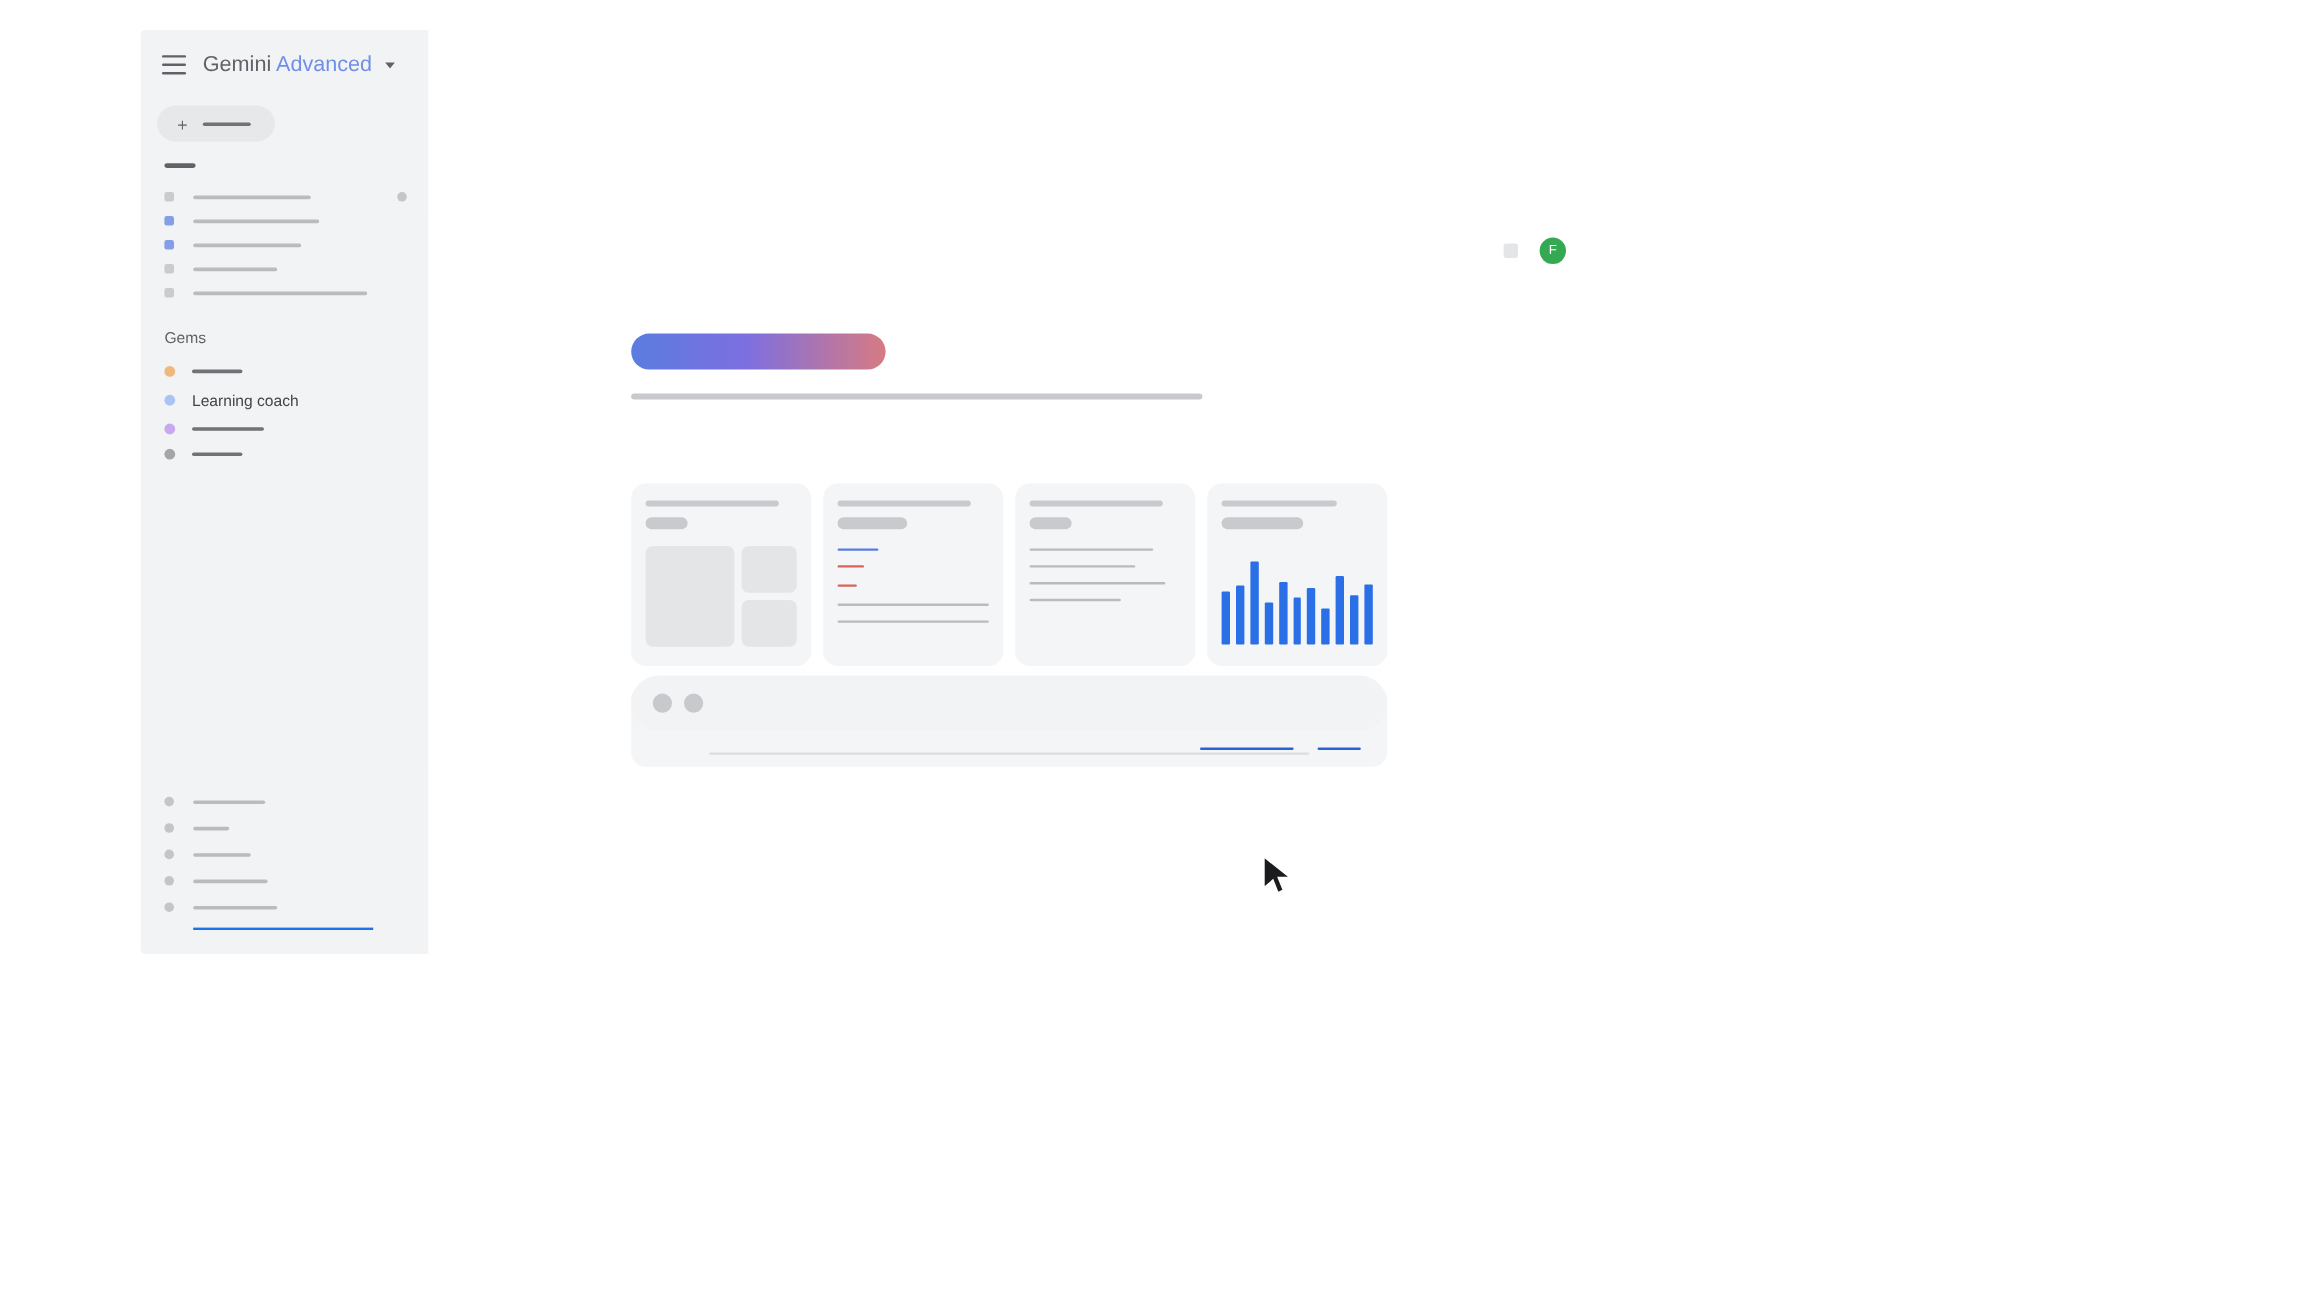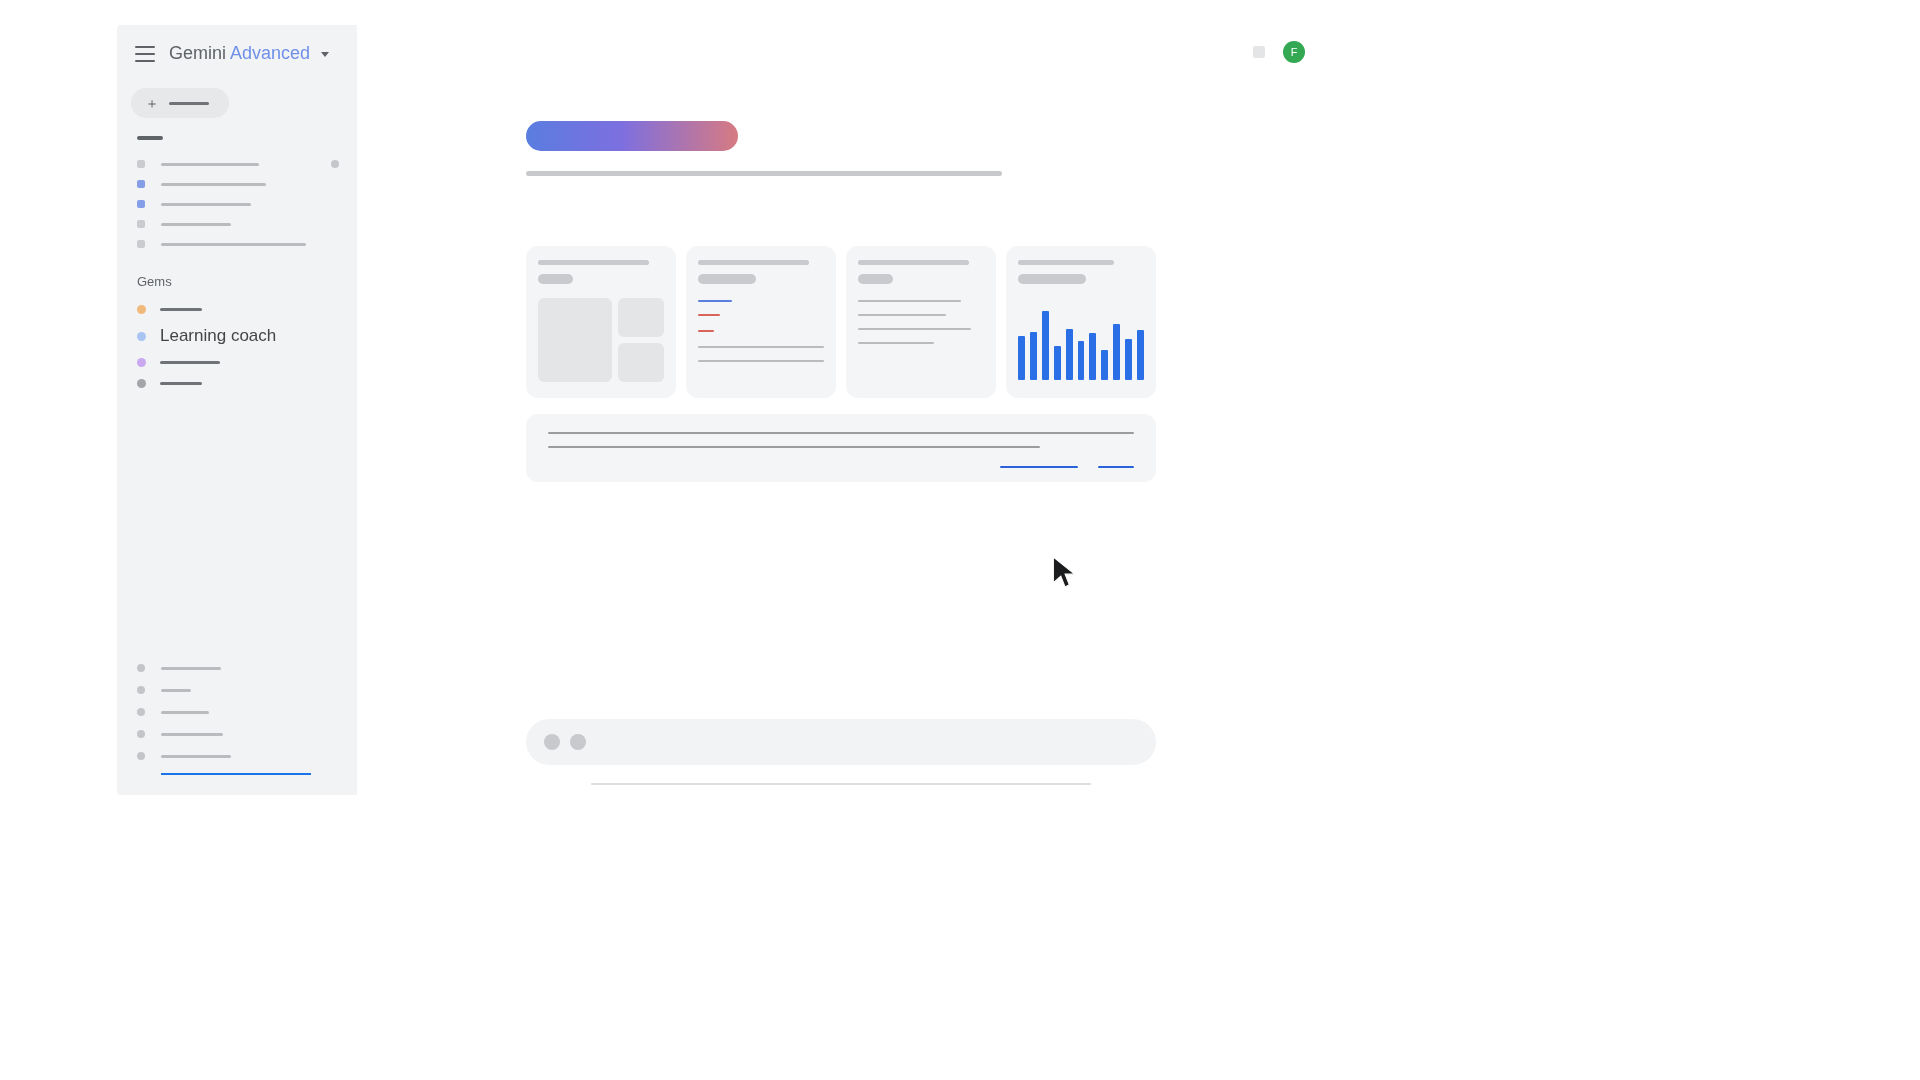--- a/index.html
+++ b/index.html
@@ -8,20 +8,21 @@
   .app {
     position: absolute;
     left: 117px;
     top: 25px;
     width: 1208px;
     height: 770px;
     background: #ffffff;
     border-radius: 4px;
     overflow: hidden;
     display: flex;
+    align-items: center;
   }
 
   
   .sidebar {
     width: 240px;
     height: 100%;
     background: #f2f3f5;
     padding: 18px 14px 14px 14px;
     display: flex;
     flex-direction: column;
@@ -87,21 +88,21 @@
   }
 
   .gems-title { font-size:13px; color:#5f6368; margin: 20px 0 10px 6px; }
 
   .gem-row {
     display:flex; align-items:center; gap:14px;
     padding: 6px 6px;
     border-radius:6px;
   }
   .gem-dot { width:9px;height:9px;border-radius:50%; flex-shrink:0; }
-  .gem-label { font-size:17px; color:#434547; }
+  .gem-label { font-size:13px; color:#434547; }
 
   .bottom-list {
     position:absolute; left:14px; right:14px; bottom:20px;
     list-style:none;
   }
   .bottom-list li {
     display:flex; align-items:center; gap:16px;
     padding: 7px 6px; position:relative;
   }
   .bottom-list .circ { width:8px;height:8px;border-radius:50%;background:#c3c5c8; }

